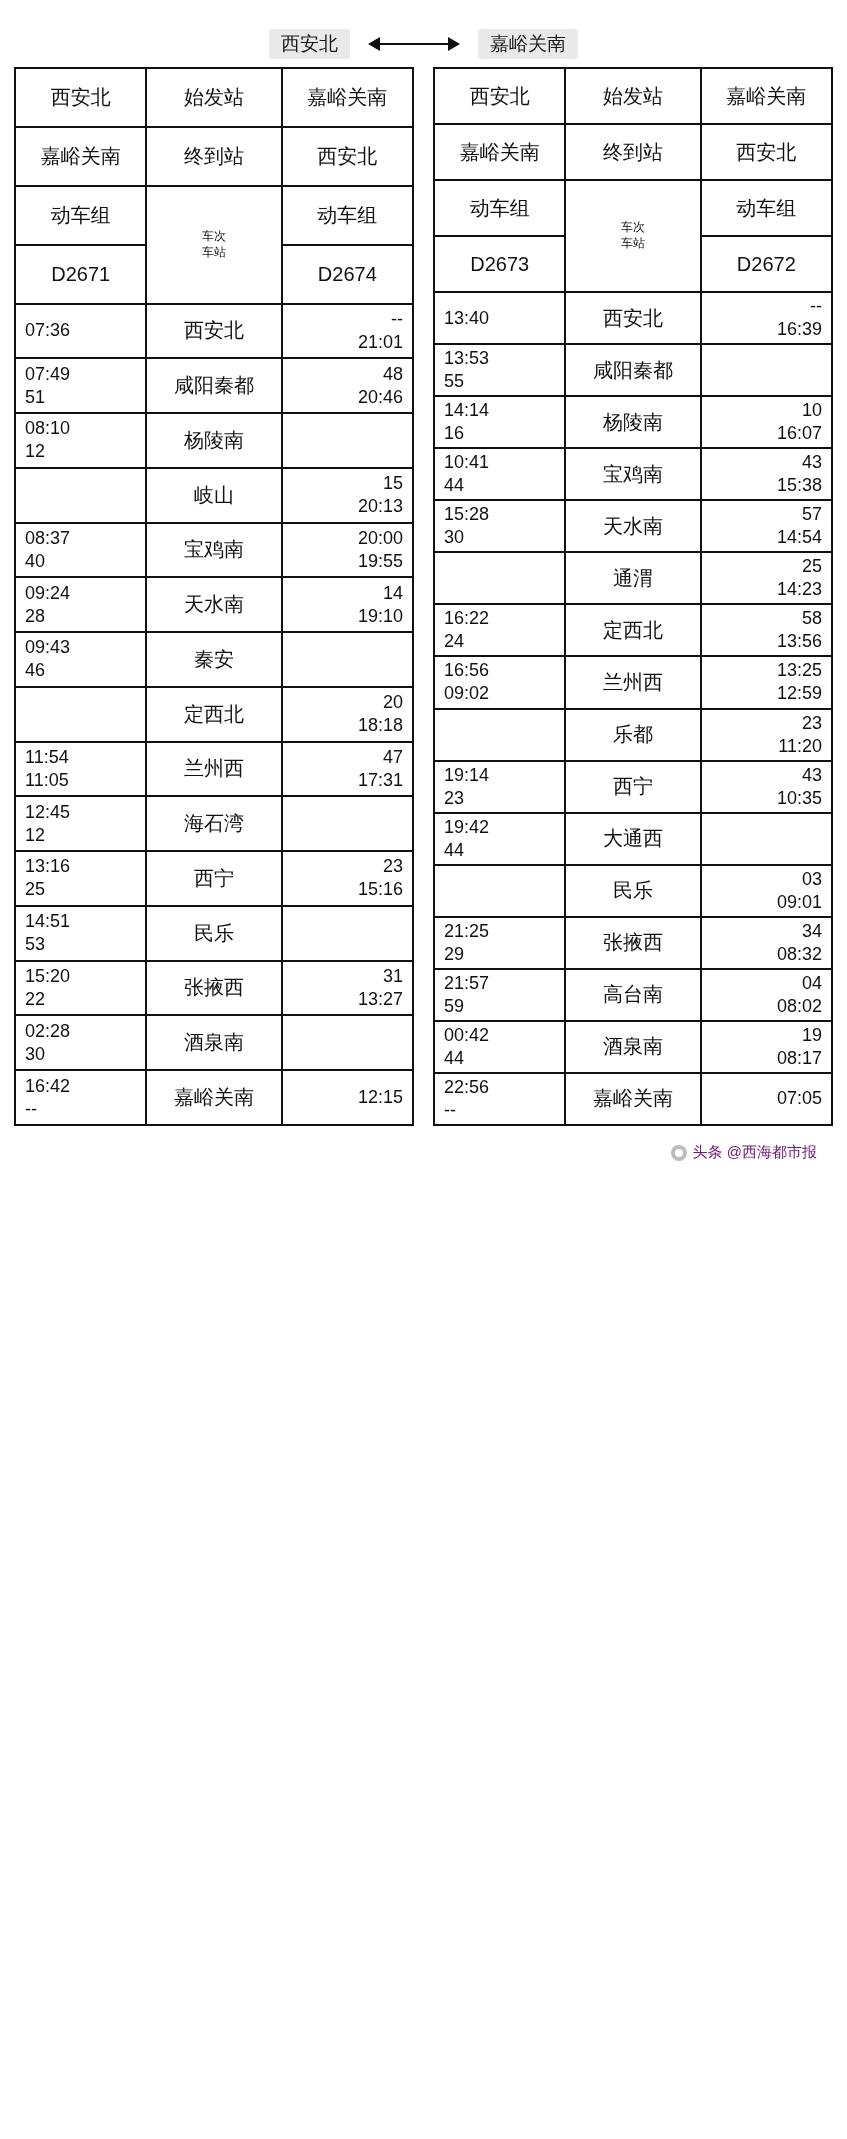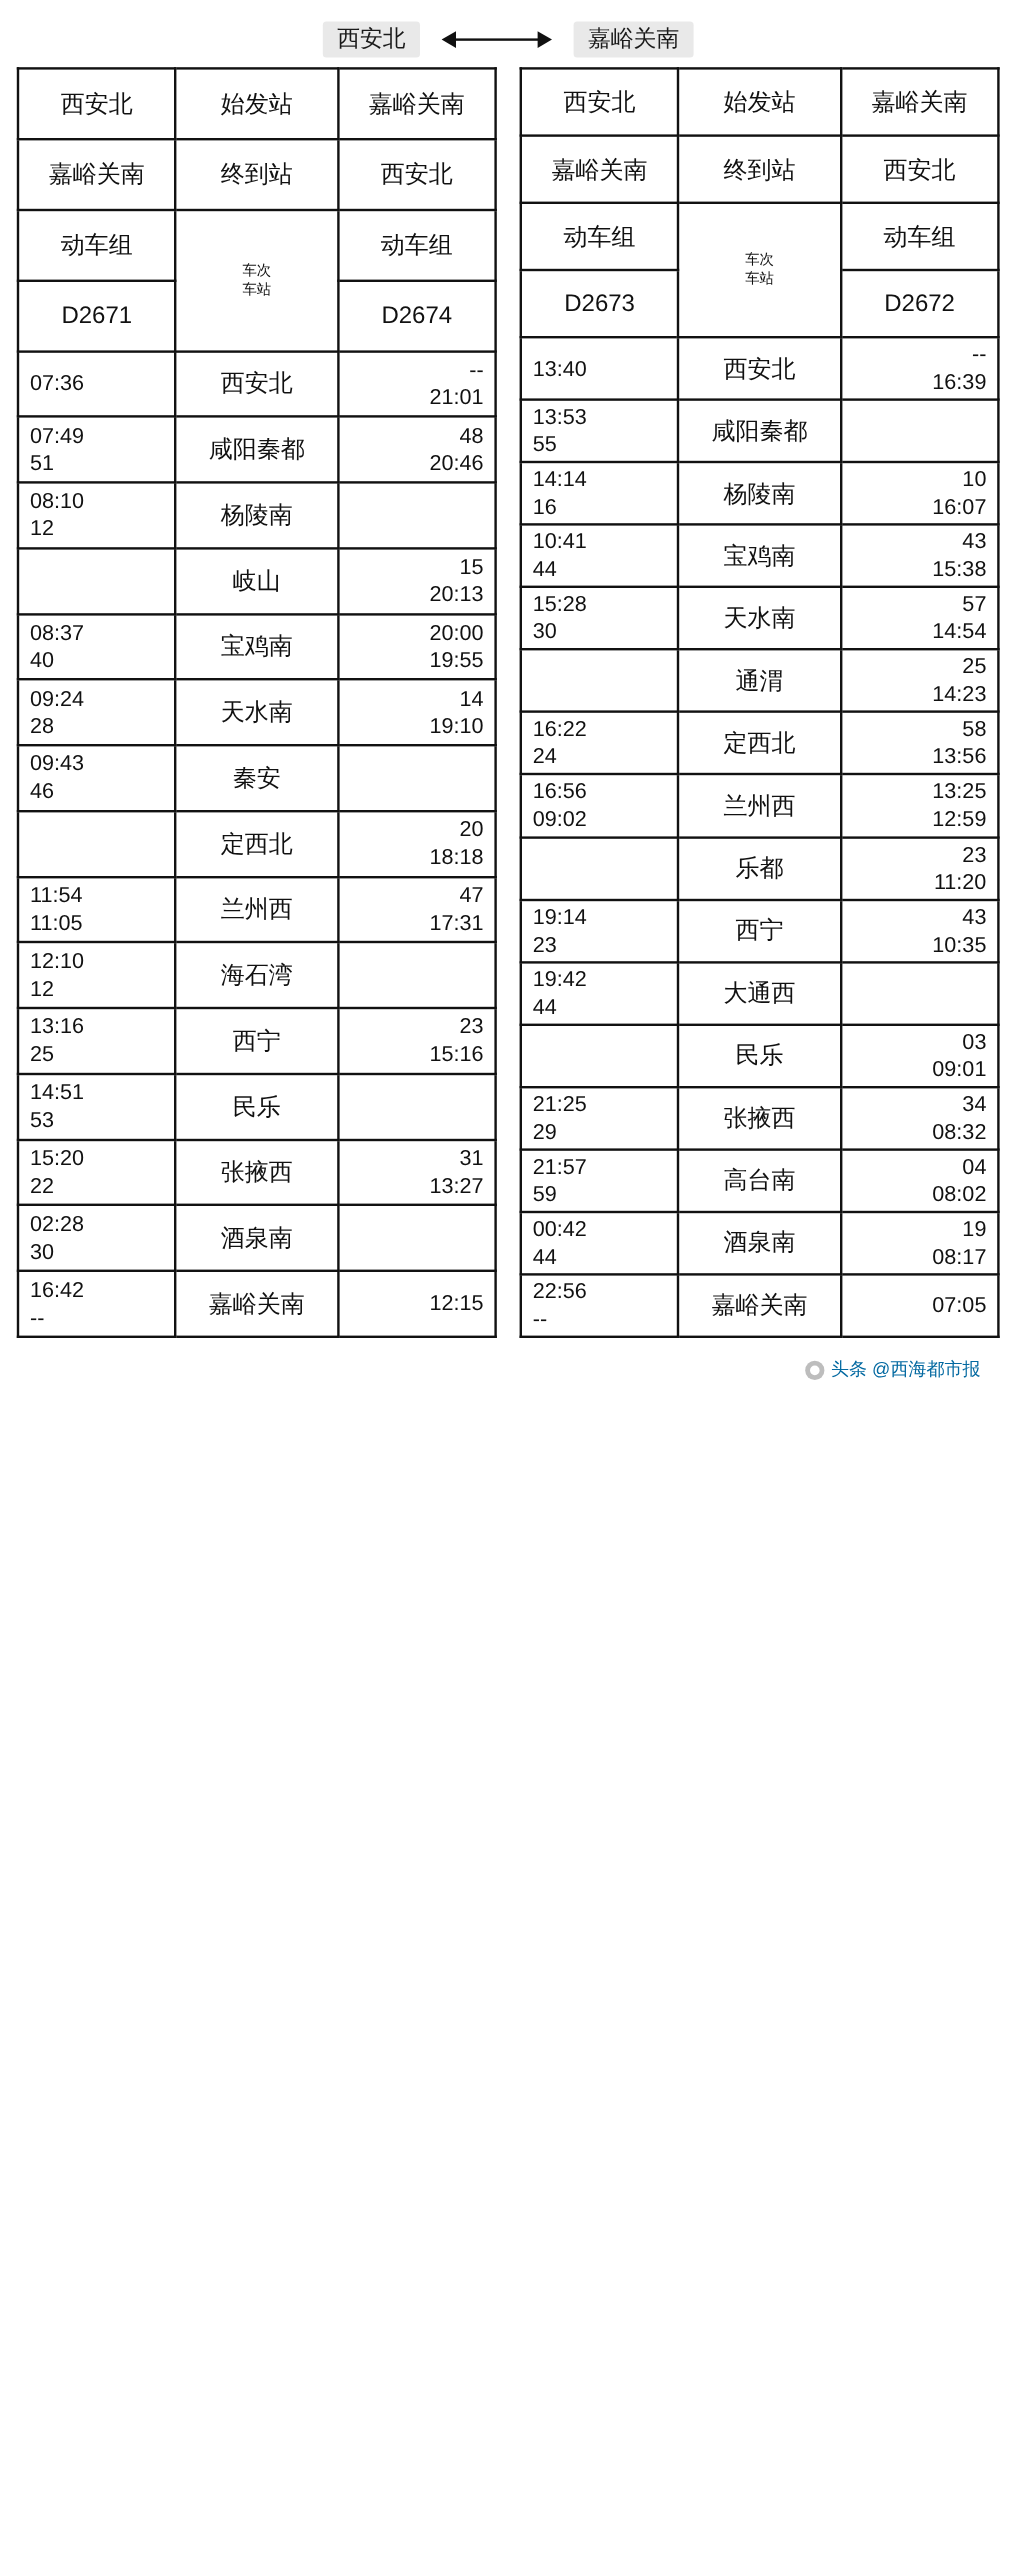--- a/index.html
+++ b/index.html
@@ -5,21 +5,21 @@
   html,body{margin:0;padding:0;}
   body{
     width:847px;
     background:#ffffff;
     font-family:"Liberation Sans","DejaVu Sans",sans-serif;
     color:#111;
   }
   .page{
     width:847px;
     box-sizing:border-box;
-    padding:4px 14px 0 14px;
+    padding:15px 14px 0 14px;
     position:relative;
   }
   
   .header{
     display:flex;
     align-items:center;
     justify-content:center;
     gap:18px;
     height:52px;
     padding-top:6px;
@@ -126,21 +126,21 @@
     height:44px;
   }
   .credit{
     position:absolute;
     right:16px;
     bottom:8px;
     display:flex;
     align-items:center;
     gap:6px;
     font-size:15px;
-    color:#0369a1;
+    color:#701a75;
   }
   .credit .dot{
     width:16px;height:16px;border-radius:50%;
     background:#bdbdbd;
     display:inline-block;
     position:relative;
   }
   .credit .dot::after{
     content:"";
     position:absolute;left:4px;top:4px;
@@ -366,21 +366,21 @@
             <td>
               <div class="stack right">
                 <span>47</span>
                 <span>17:31</span>
               </div>
             </td>
           </tr>
         <tr>
             <td>
               <div class="stack left">
-                <span>12:10</span>
+                <span>12:45</span>
                 <span>12</span>
               </div>
             </td>
             <td>
               <div class="station">海石湾</div>
             </td>
             <td>
               <div class="stack right">
                 <span></span>
                 <span></span>

